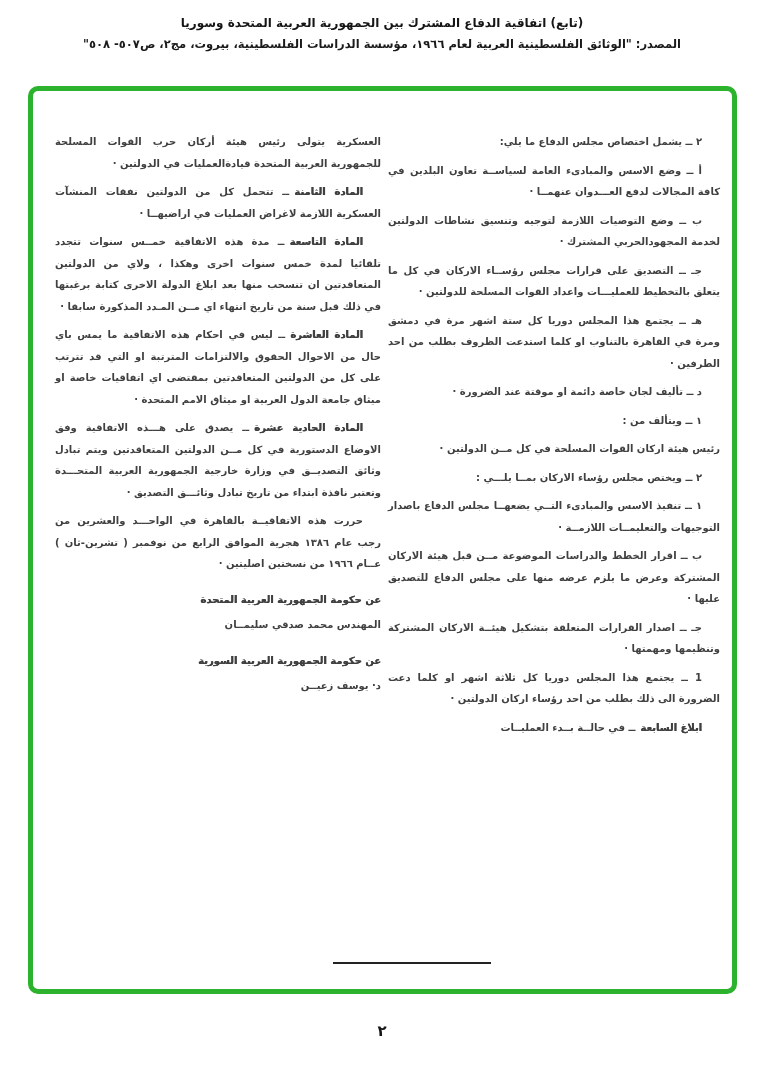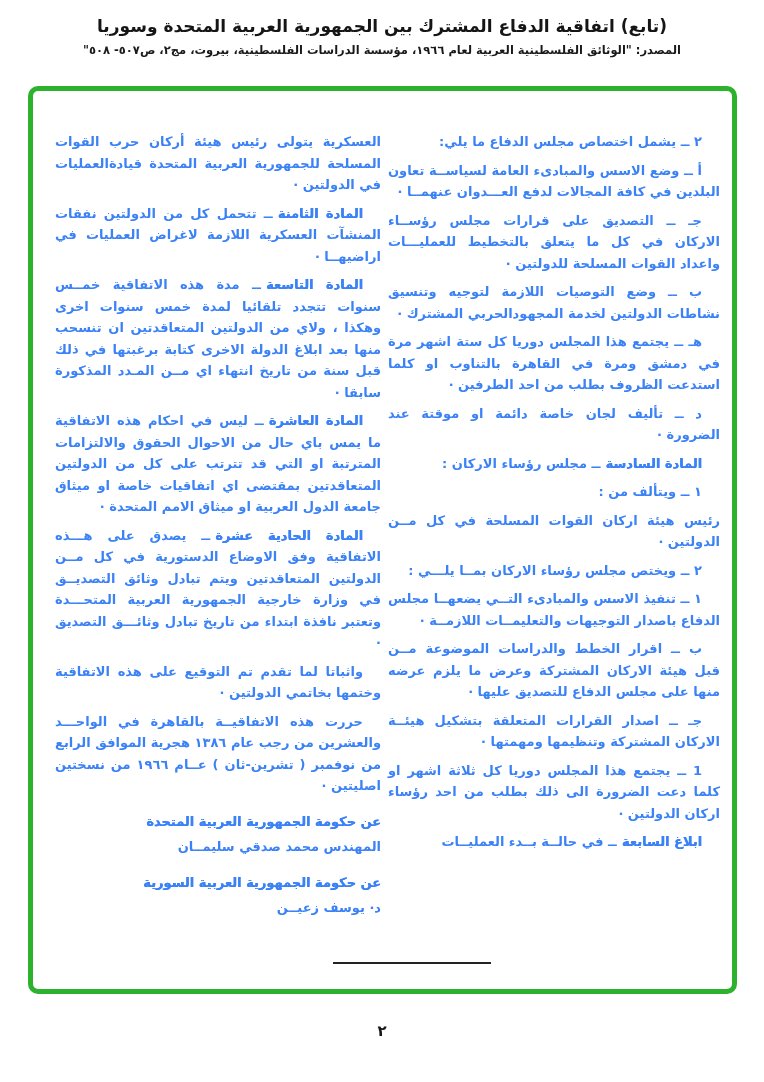--- a/index.html
+++ b/index.html
@@ -17,21 +17,21 @@
   }
   .header {
     position: absolute;
     top: 16px;
     left: 0;
     width: 764px;
     text-align: center;
     direction: rtl;
   }
   .doc-title {
-    font-size: 17px;
+    font-size: 12px;
     font-weight: 700;
     letter-spacing: 0;
     color: #151515;
   }
   .doc-source {
     margin-top: 7px;
     font-size: 11.5px;
     font-weight: 700;
     color: #1a1a1a;
   }
@@ -43,24 +43,24 @@
     height: 908px;
     box-sizing: border-box;
     border: 5px solid #2cb22c;
     border-radius: 10px;
     background: #ffffff;
   }
   .col {
     position: absolute;
     direction: rtl;
     text-align: justify;
-    font-size: 13px;
+    font-size: 10px;
     line-height: 21.5px;
     font-weight: 700;
-    color: #3b82f6;
+    color: #404040;
   }
   .col-right {
     top: 40px;
     right: 12px;
     width: 332px;
   }
   .col-left {
     top: 40px;
     left: 22px;
     width: 326px;
@@ -111,41 +111,39 @@
 
 <div class="header">
   <div class="doc-title">(تابع) اتفاقية الدفاع المشترك بين الجمهورية العربية المتحدة وسوريا</div>
   <div class="doc-source">المصدر: "الوثائق الفلسطينية العربية لعام ١٩٦٦، مؤسسة الدراسات الفلسطينية، بيروت، مج٢، ص٥٠٧- ٥٠٨"</div>
 </div>
 
 <div class="frame">
   <div class="col col-right" id="col-right">
       <p class="para"><span>٢ ــ يشمل اختصاص مجلس الدفاع ما يلي:</span></p>
       <p class="para"><span>أ ــ وضع الاسس والمبادىء العامة لسياســة تعاون البلدين في كافة المجالات لدفع العـــدوان عنهمــا ·</span></p>
+      <p class="para"><span>ب ــ وضع التوصيات اللازمة لتوجيه وتنسيق نشاطات الدولتين لخدمة المجهودالحربي المشترك ·</span></p>
       <p class="para"><span>جـ ــ التصديق على قرارات مجلس رؤســاء الاركان في كل ما يتعلق بالتخطيط للعمليـــات واعداد القوات المسلحة للدولتين ·</span></p>
-      <p class="para"><span>ب ــ وضع التوصيات اللازمة لتوجيه وتنسيق نشاطات الدولتين لخدمة المجهودالحربي المشترك ·</span></p>
       <p class="para"><span>هـ ــ يجتمع هذا المجلس دوريا كل ستة اشهر مرة في دمشق ومرة في القاهرة بالتناوب او كلما استدعت الظروف بطلب من احد الطرفين ·</span></p>
       <p class="para"><span>د ــ تأليف لجان خاصة دائمة او موقتة عند الضرورة ·</span></p>
-      <p class="para"><b class="lead">المادة السادسة</b><span>ــ مجلس رؤساء الاركان :</span></p>
       <p class="para"><span>١ ــ ويتألف من :</span></p>
       <p class="para noindent"><span>رئيس هيئة اركان القوات المسلحة في كل مــن الدولتين ·</span></p>
       <p class="para"><span>٢ ــ ويختص مجلس رؤساء الاركان بمــا يلـــي :</span></p>
       <p class="para"><span>١ ــ تنفيذ الاسس والمبادىء التــي يضعهــا مجلس الدفاع باصدار التوجيهات والتعليمــات اللازمــة ·</span></p>
       <p class="para"><span>ب ــ اقرار الخطط والدراسات الموضوعة مــن قبل هيئة الاركان المشتركة وعرض ما يلزم عرضه منها على مجلس الدفاع للتصديق عليها ·</span></p>
       <p class="para"><span>جـ ــ اصدار القرارات المتعلقة بتشكيل هيئــة الاركان المشتركة وتنظيمها ومهمتها ·</span></p>
       <p class="para"><span>1 ــ يجتمع هذا المجلس دوريا كل ثلاثة اشهر او كلما دعت الضرورة الى ذلك بطلب من احد رؤساء اركان الدولتين ·</span></p>
       <p class="para"><b class="lead">ابلاغ السابعة</b><span>ــ في حالــة بــدء العمليــات</span></p>
     </div>
   <div class="col col-left" id="col-left">
       <p class="para noindent"><span>العسكرية يتولى رئيس هيئة أركان حرب القوات المسلحة للجمهورية العربية المتحدة قيادةالعمليات في الدولتين ·</span></p>
       <p class="para"><b class="lead">المادة الثامنة</b><span>ــ تتحمل كل من الدولتين نفقات المنشآت العسكرية اللازمة لاغراض العمليات في اراضيهــا ·</span></p>
       <p class="para"><b class="lead">المادة التاسعة</b><span>ــ مدة هذه الاتفاقية خمــس سنوات تتجدد تلقائيا لمدة خمس سنوات اخرى وهكذا ، ولاي من الدولتين المتعاقدتين ان تنسحب منها بعد ابلاغ الدولة الاخرى كتابة برغبتها في ذلك قبل سنة من تاريخ انتهاء اي مــن المـدد المذكورة سابقا ·</span></p>
       <p class="para"><b class="lead">المادة العاشرة</b><span>ــ ليس في احكام هذه الاتفاقية ما يمس باي حال من الاحوال الحقوق والالتزامات المترتبة او التي قد تترتب على كل من الدولتين المتعاقدتين بمقتضى اي اتفاقيات خاصة او ميثاق جامعة الدول العربية او ميثاق الامم المتحدة ·</span></p>
       <p class="para"><b class="lead">المادة الحادية عشرة</b><span>ــ يصدق على هـــذه الاتفاقية وفق الاوضاع الدستورية في كل مــن الدولتين المتعاقدتين ويتم تبادل وثائق التصديــق في وزارة خارجية الجمهورية العربية المتحـــدة وتعتبر نافذة ابتداء من تاريخ تبادل وثائـــق التصديق ·</span></p>
-      <p class="para"><span>واثباتا لما تقدم تم التوقيع على هذه الاتفاقية وختمها بخاتمي الدولتين ·</span></p>
       <p class="para"><span>حررت هذه الاتفاقيــة بالقاهرة في الواحـــد والعشرين من رجب عام ١٣٨٦ هجرية الموافق الرابع من نوفمبر ( تشرين-ثان ) عــام ١٩٦٦ من نسختين اصليتين ·</span></p>
       <p class="para sig sig-head"><span>عن حكومة الجمهورية العربية المتحدة</span></p>
       <p class="para sig"><span>المهندس محمد صدقي سليمــان</span></p>
       <p class="para sig sig-head"><span>عن حكومة الجمهورية العربية السورية</span></p>
       <p class="para sig"><span>د· يوسف زعيــن</span></p>
     </div>
   <div class="divider"></div>
 </div>
 
 <div class="page-number">٢</div>

